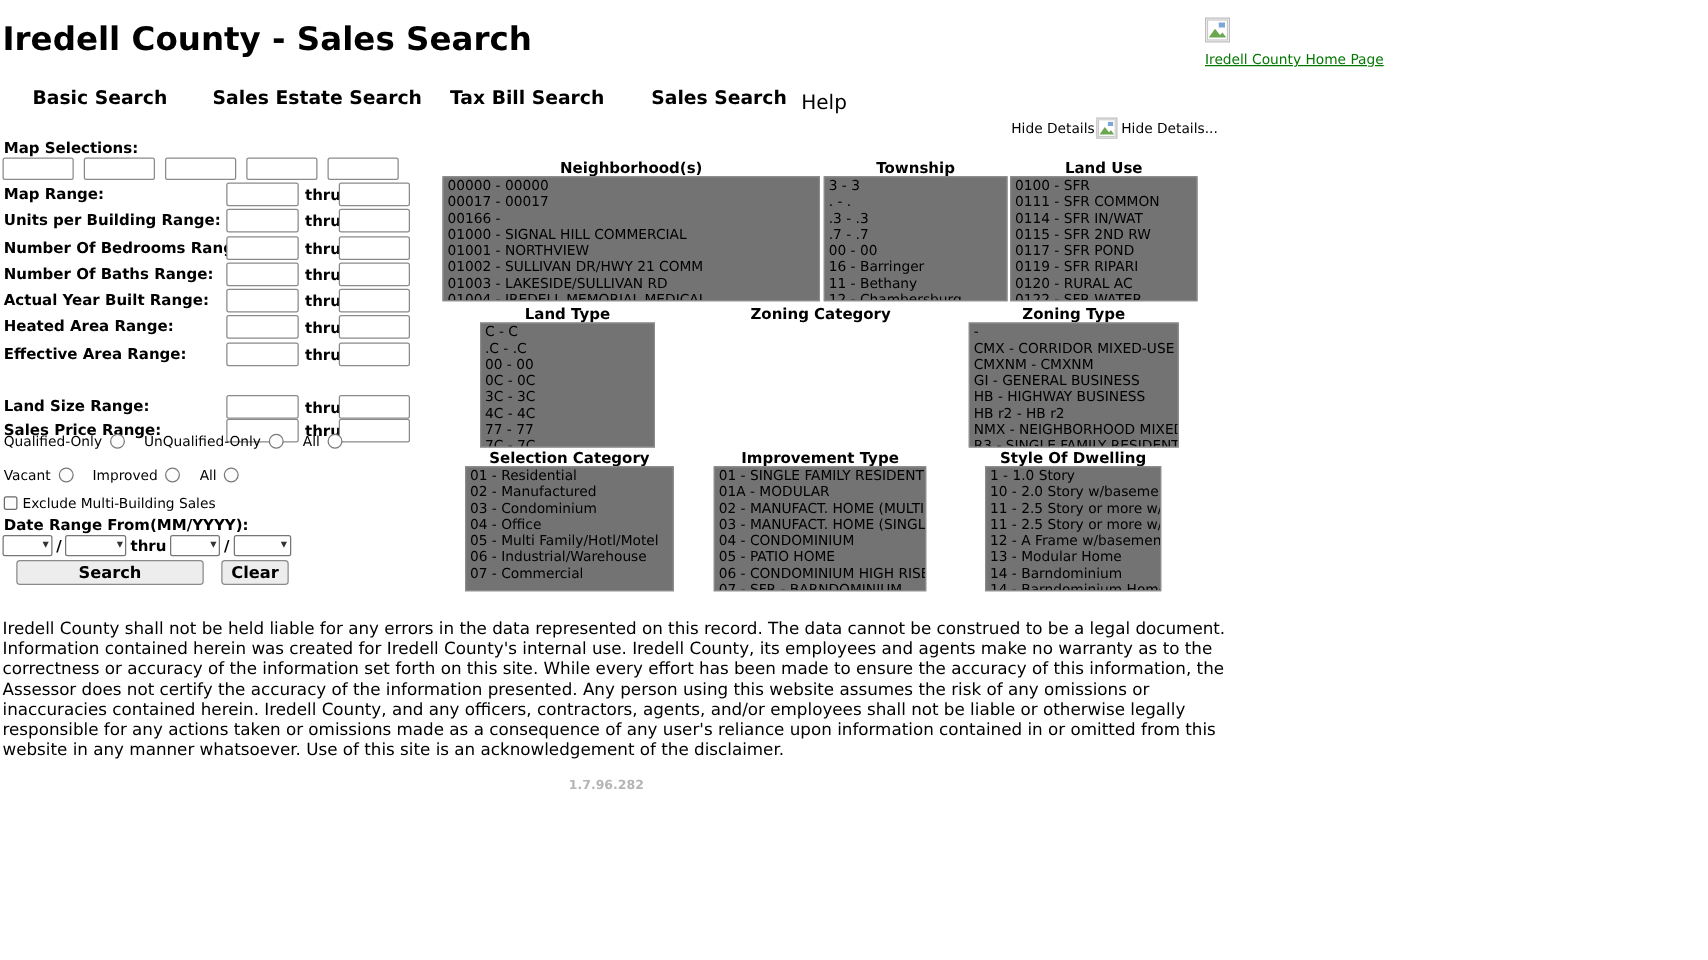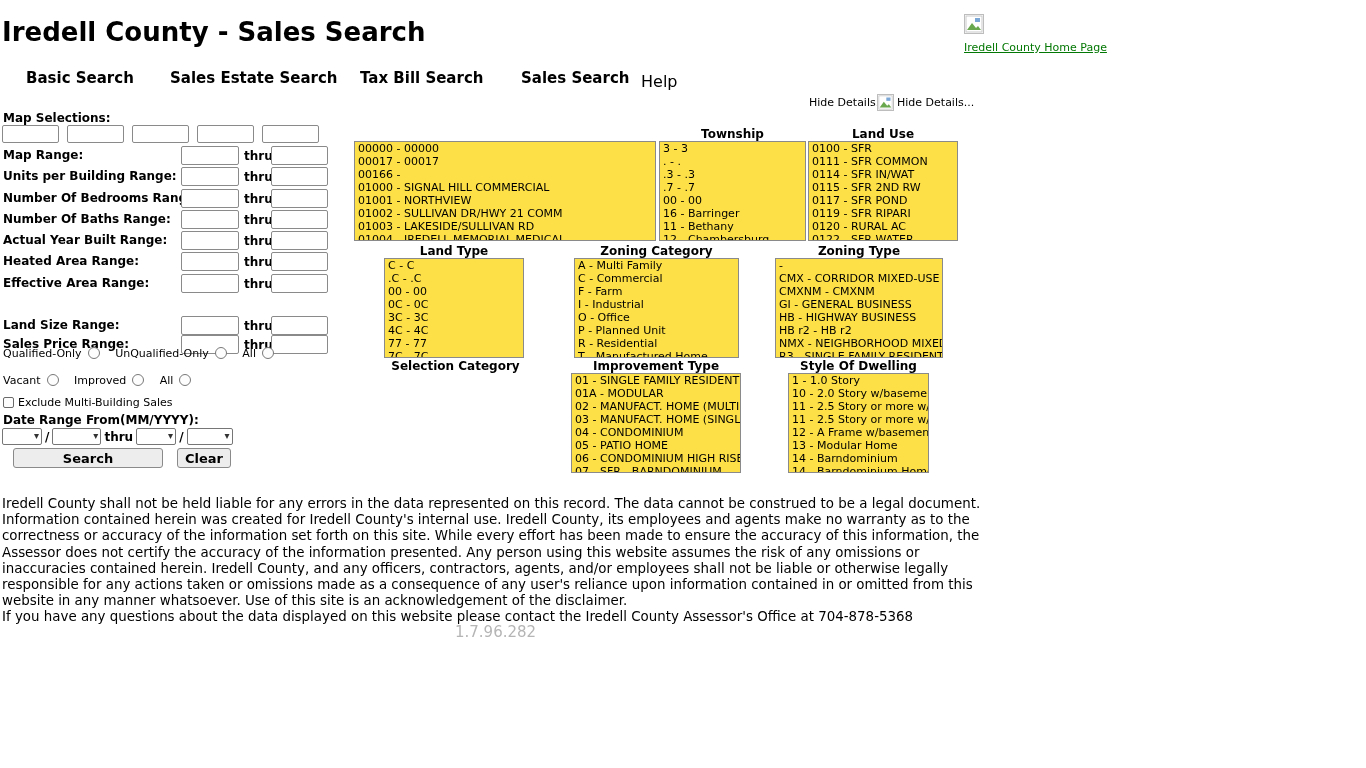--- a/index.html
+++ b/index.html
@@ -52,27 +52,27 @@
   .sep { display:inline-block; margin:0 3px; font-weight:bold; font-size:12px; vertical-align:middle; }
   .btn-row { position:absolute; left:0; }
   .btn { height:20px; background:#ededed; border:1px solid #8a8a8a; border-radius:3px; font-family:inherit; font-size:13px; font-weight:bold; cursor:pointer; }
   .btn-search { position:absolute; left:11px; width:150px; }
   .btn-clear { position:absolute; left:175px; width:54px; }
 
   
   #lists-panel { position:absolute; left:354px; top:113px; width:620px; height:370px; }
   .note { position:absolute; left:1px; top:2px; font-size:11px; font-weight:bold; white-space:nowrap; }
   .lb-head { position:absolute; font-size:12px; font-weight:bold; text-align:center; white-space:nowrap; }
-  .listbox { position:absolute; border:1px solid #8a8a8a; background:#fde047; overflow:hidden; font-size:11px; cursor:default; }
+  .listbox { position:absolute; border:1px solid #8a8a8a; background:#737373; overflow:hidden; font-size:11px; cursor:default; }
   .lb-item { height:13px; line-height:13px; padding-left:3px; white-space:nowrap; }
 
   
   .disclaimer { position:absolute; left:2px; top:496px; width:985px; font-size:13.4px; line-height:16.2px; }
   .contact-line { position:absolute; left:2px; top:609px; width:985px; font-size:13.4px; }
-  .version { position:absolute; left:455px; top:623px; font-size:15px; color:#b5b5b5; }
+  .version { position:absolute; left:455px; top:623px; font-size:10px; color:#b5b5b5;font-weight:bold; }
 </style>
 </head>
 <body>
 
 <div id="screen">
 
   <div class="page-title">Iredell County - Sales Search</div>
 
   <div class="home-block">
     <span class="bimg" style="width:20px;height:20px;">
@@ -187,20 +187,21 @@
     </div>
 
     <div class="btn-row" style="top:337px;">
       <button class="btn btn-search">Search</button>
       <button class="btn btn-clear">Clear</button>
     </div>
   </div>
 
   <div id="lists-panel">
 
+    <div class="lb-head" style="left:0;width:302px;top:14px;">Neighborhood(s)</div>
     <div class="lb-head" style="left:305px;width:147px;top:14px;">Township</div>
     <div class="lb-head" style="left:454px;width:150px;top:14px;">Land Use</div>
     <div class="listbox" style="left:0;top:28px;width:302px;height:100px;">
         <div class="lb-item">00000 - 00000</div>
         <div class="lb-item">00017 - 00017</div>
         <div class="lb-item">00166 -</div>
         <div class="lb-item">01000 - SIGNAL HILL COMMERCIAL</div>
         <div class="lb-item">01001 - NORTHVIEW</div>
         <div class="lb-item">01002 - SULLIVAN DR/HWY 21 COMM</div>
         <div class="lb-item">01003 - LAKESIDE/SULLIVAN RD</div>
@@ -233,44 +234,43 @@
     <div class="listbox" style="left:30px;top:145px;width:140px;height:100px;">
         <div class="lb-item">C - C</div>
         <div class="lb-item">.C - .C</div>
         <div class="lb-item">00 - 00</div>
         <div class="lb-item">0C - 0C</div>
         <div class="lb-item">3C - 3C</div>
         <div class="lb-item">4C - 4C</div>
         <div class="lb-item">77 - 77</div>
         <div class="lb-item">7C - 7C</div>
       </div>
-    <div class="listbox" style="left:220px;top:145px;width:165px;height:100px;">
-        <div class="lb-item">A - Multi Family</div>
-        <div class="lb-item">C - Commercial</div>
-        <div class="lb-item">F - Farm</div>
-        <div class="lb-item">I - Industrial</div>
-        <div class="lb-item">O - Office</div>
-        <div class="lb-item">P - Planned Unit</div>
-        <div class="lb-item">R - Residential</div>
-        <div class="lb-item">T - Manufactured Home</div>
-      </div>
     <div class="listbox" style="left:421px;top:145px;width:168px;height:100px;">
         <div class="lb-item">-</div>
         <div class="lb-item">CMX - CORRIDOR MIXED-USE</div>
         <div class="lb-item">CMXNM - CMXNM</div>
         <div class="lb-item">GI - GENERAL BUSINESS</div>
         <div class="lb-item">HB - HIGHWAY BUSINESS</div>
         <div class="lb-item">HB r2 - HB r2</div>
         <div class="lb-item">NMX - NEIGHBORHOOD MIXED-U</div>
         <div class="lb-item">R3 - SINGLE FAMILY RESIDENTI</div>
       </div>
 
     <div class="lb-head" style="left:18px;width:167px;top:246px;">Selection Category</div>
     <div class="lb-head" style="left:217px;width:170px;top:246px;">Improvement Type</div>
     <div class="lb-head" style="left:434px;width:141px;top:246px;">Style Of Dwelling</div>
+    <div class="listbox" style="left:18px;top:260px;width:167px;height:100px;">
+        <div class="lb-item">01 - Residential</div>
+        <div class="lb-item">02 - Manufactured</div>
+        <div class="lb-item">03 - Condominium</div>
+        <div class="lb-item">04 - Office</div>
+        <div class="lb-item">05 - Multi Family/Hotl/Motel</div>
+        <div class="lb-item">06 - Industrial/Warehouse</div>
+        <div class="lb-item">07 - Commercial</div>
+      </div>
     <div class="listbox" style="left:217px;top:260px;width:170px;height:100px;">
         <div class="lb-item">01 - SINGLE FAMILY RESIDENTIA</div>
         <div class="lb-item">01A - MODULAR</div>
         <div class="lb-item">02 - MANUFACT. HOME (MULTI)</div>
         <div class="lb-item">03 - MANUFACT. HOME (SINGLE)</div>
         <div class="lb-item">04 - CONDOMINIUM</div>
         <div class="lb-item">05 - PATIO HOME</div>
         <div class="lb-item">06 - CONDOMINIUM HIGH RISE</div>
         <div class="lb-item">07 - SFR - BARNDOMINIUM</div>
       </div>
@@ -280,16 +280,15 @@
         <div class="lb-item">11 - 2.5 Story or more w/b</div>
         <div class="lb-item">11 - 2.5 Story or more w/b</div>
         <div class="lb-item">12 - A Frame w/basement</div>
         <div class="lb-item">13 - Modular Home</div>
         <div class="lb-item">14 - Barndominium</div>
         <div class="lb-item">14 - Barndominium Home</div>
       </div>
   </div>
 
   <div class="disclaimer">Iredell County shall not be held liable for any errors in the data represented on this record. The data cannot be construed to be a legal document. Information contained herein was created for Iredell County's internal use. Iredell County, its employees and agents make no warranty as to the correctness or accuracy of the information set forth on this site. While every effort has been made to ensure the accuracy of this information, the Assessor does not certify the accuracy of the information presented. Any person using this website assumes the risk of any omissions or inaccuracies contained herein. Iredell County, and any officers, contractors, agents, and/or employees shall not be liable or otherwise legally responsible for any actions taken or omissions made as a consequence of any user's reliance upon information contained in or omitted from this website in any manner whatsoever. Use of this site is an acknowledgement of the disclaimer.</div>
-  <div class="contact-line">If you have any questions about the data displayed on this website please contact the Iredell County Assessor's Office at 704-878-5368</div>
   <div class="version">1.7.96.282</div>
 
 </div>
 
 </body></html>

